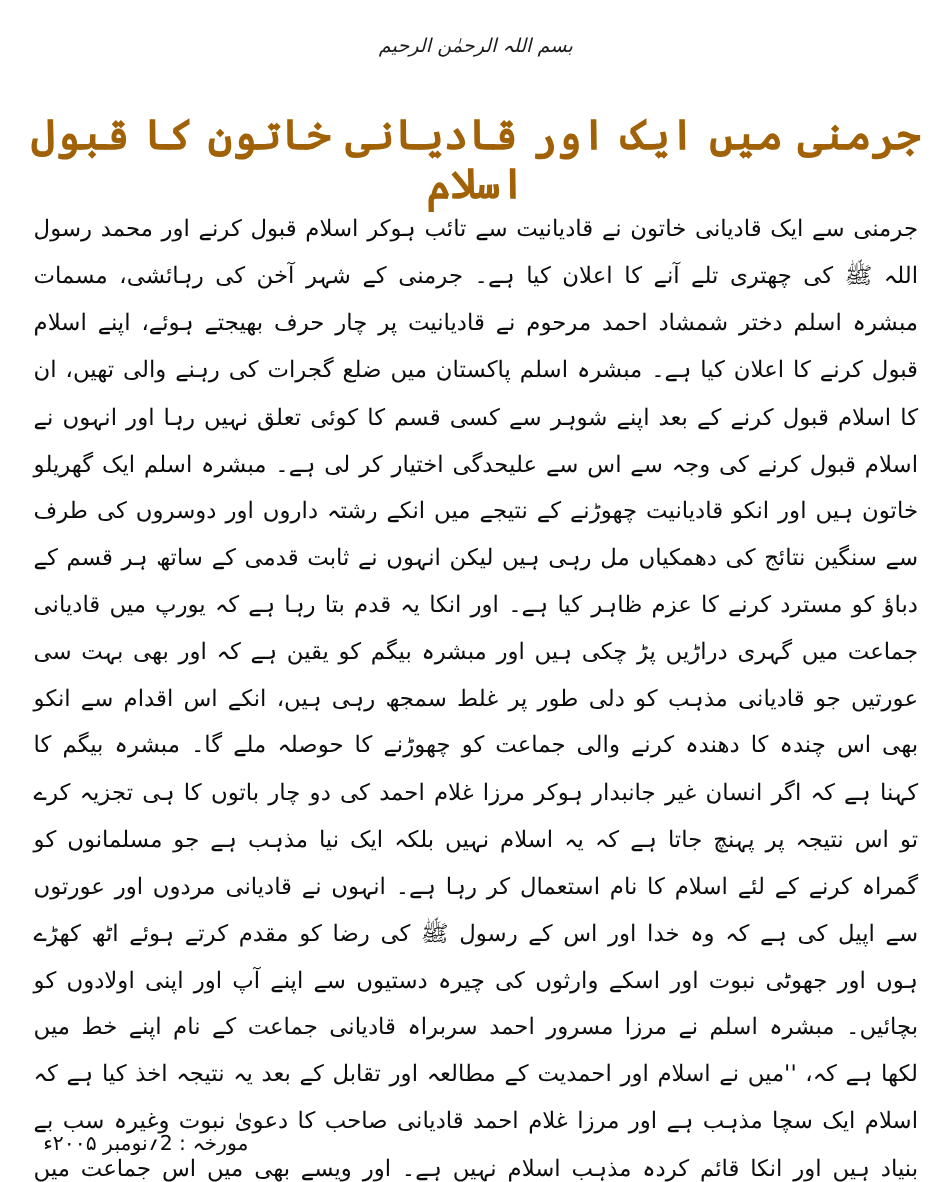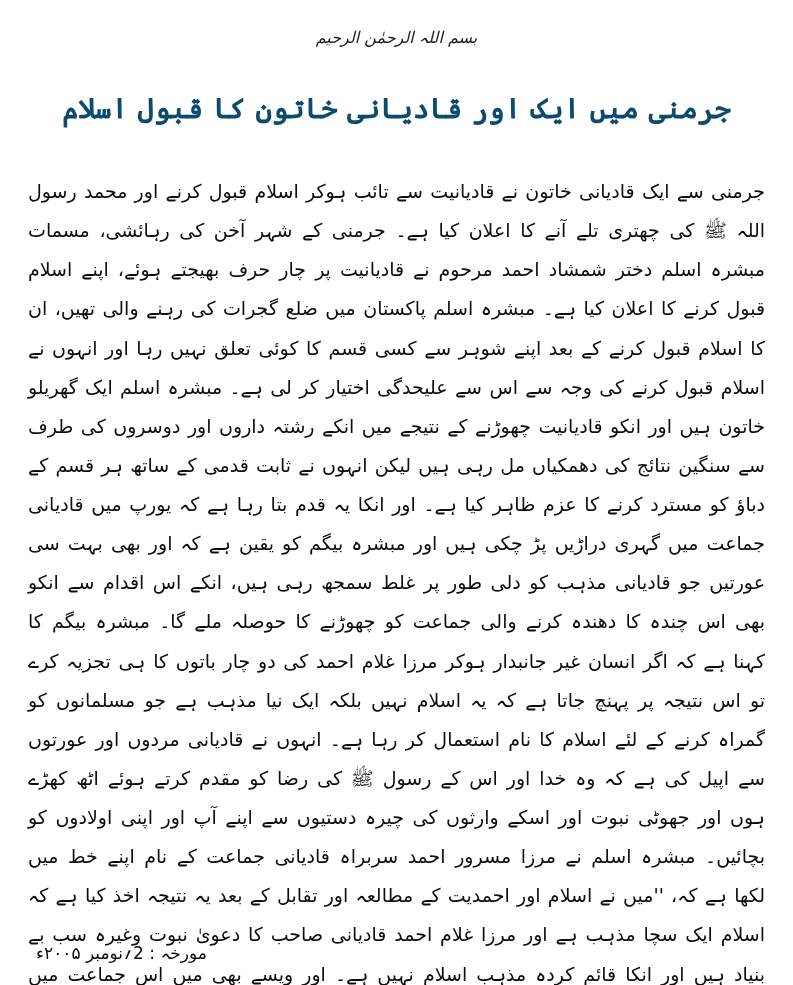--- a/index.html
+++ b/index.html
@@ -33,24 +33,24 @@
     color: #1c1c1c;
   }
   .headline {
     position: absolute;
     top: 92px;
     left: 0;
     width: 100%;
     margin: 0;
     text-align: center;
     direction: rtl;
-    font-size: 28px;
+    font-size: 35px;
     font-weight: 700;
     letter-spacing: 0.5px;
-    color: #0c4a6e;
+    color: #a16207;
     font-family: "DejaVu Serif", serif;
   }
   .body-text {
     position: absolute;
     top: 172px;
     right: 28px;
     left: 28px;
     margin: 0;
     direction: rtl;
     unicode-bidi: embed;

